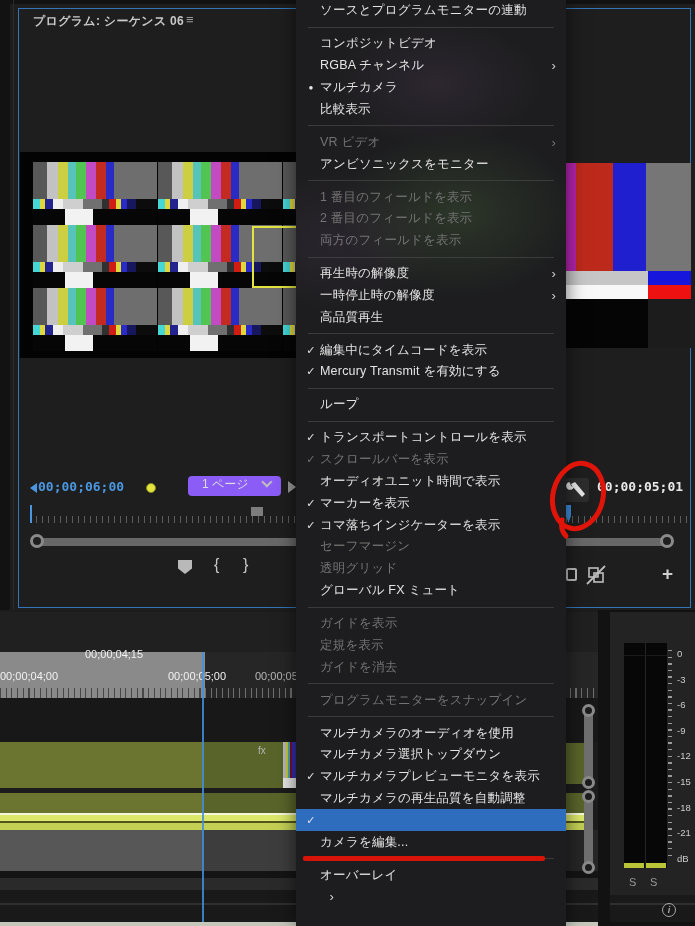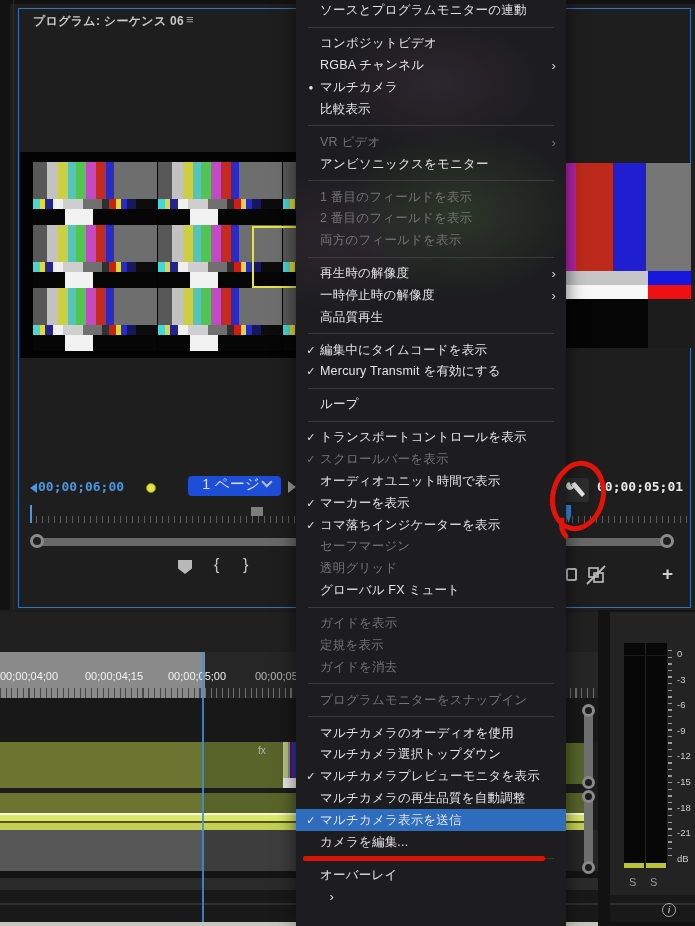--- a/index.html
+++ b/index.html
@@ -27,21 +27,21 @@
   
   .pgm-bars { left:566px; top:163px; width:125px; height:108px; background:linear-gradient(90deg,#b424ae 0 8%,#bd2a1c 8% 38%,#1f1fd0 38% 64%,#767676 64% 100%); }
   .pgm-band1 { left:566px; top:271px; width:125px; height:14px; background:linear-gradient(90deg,#c6c6c6 0 66%,#1616dd 66% 100%); }
   .pgm-band2 { left:566px; top:285px; width:125px; height:14px; background:linear-gradient(90deg,#f8f8f8 0 66%,#ee1111 66% 100%); }
   .pgm-black { left:566px; top:299px; width:125px; height:49px; background:linear-gradient(90deg,#050505 0 66%,#1c1c1c 66% 100%); }
 
   
   .tc-blue { left:38px; top:479px; font-size:13px; font-weight:bold; color:#4a96e0; }
   .tc-blue-icon { left:30px; top:483px; width:0; height:0; border-top:5px solid transparent; border-bottom:5px solid transparent; border-right:7px solid #4a96e0; }
   .marker-dot { left:146px; top:483px; width:10px; height:10px; border-radius:50%; background:#e4e43c; border:1px solid #8a8a20; }
-  .page-dd { left:188px; top:476px; width:93px; height:20px; background:#1d4ed8; border-radius:4px; color:#dcdcdc; font-size:15px; display:flex; align-items:center; padding:0 8px 4px 14px; }
+  .page-dd { left:188px; top:476px; width:93px; height:20px; background:#8b5cf6; border-radius:4px; color:#dcdcdc; font-size:12px; display:flex; align-items:center; padding:0 8px 4px 14px; }
   .page-dd .chev { margin-left:auto; width:8px; height:8px; border-left:2px solid #bdbdbd; border-bottom:2px solid #bdbdbd; transform:rotate(-45deg) translateY(-3px); }
   .next-arrow { left:288px; top:481px; width:0; height:0; border-top:6px solid transparent; border-bottom:6px solid transparent; border-left:8px solid #9a9a9a; }
   .wrench-btn { left:563px; top:478px; width:26px; height:24px; background:#2d2d2d; border-radius:3px; z-index:4; }
   .tc-white { left:597px; top:479px; font-size:13px; font-weight:bold; color:#e8e8e8; z-index:4; }
   .pm-ruler { top:505px; height:18px; background:repeating-linear-gradient(90deg,#5c5c5c 0 1px,transparent 1px 6px); background-position:0 100%; background-size:100% 7px; background-repeat:no-repeat; }
   .pm-ruler.r1 { left:30px; width:266px; }
   .pm-ruler.r2 { left:566px; width:122px; }
   .pm-ruler-start { left:30px; top:505px; width:2px; height:18px; background:#4a96e0; }
   .pm-ruler-block { left:251px; top:507px; width:12px; height:9px; background:#7d7d7d; }
   .pm-playhead { left:566px; top:505px; width:5px; height:18px; background:#3f8fe0; clip-path:polygon(0 0,100% 0,100% 60%,50% 100%,0 60%); }
@@ -218,21 +218,21 @@
     </svg>
   </div>
   <div class="abs tc-white mono">00;00;05;01</div>
 
   <div class="abs tl-bg"></div>
   <div class="abs tl-row-dark1"></div>
   <div class="abs tl-ruler-light"></div>
   <div class="abs tl-ruler-dark"></div>
   <div id="tl-labels">
       <div class="abs tl-label" style="left: 0px; top: 670px;">00;00;04;00</div>
-      <div class="abs tl-label" style="left: 85px; top: 670px;">00;00;04;15</div>
+      <div class="abs tl-label" style="left: 85px; top: 648px;">00;00;04;15</div>
       <div class="abs tl-label" style="left: 168px; top: 670px;">00;00;05;00</div>
       <div class="abs tl-label dim" style="left: 255px; top: 670px;">00;00;05;15</div>
     </div>
   <div class="abs tl-ticks-l"></div>
   <div class="abs tl-ticks-d"></div>
   <div class="abs tl-empty"></div>
 
   <div class="clip ol-light" style="left:0;top:742px;width:202px;height:46px;"></div>
   <div class="clip ol-dark" style="left:202px;top:742px;width:81px;height:46px;"></div>
   <div class="abs fx-badge">fx</div>
@@ -470,21 +470,20 @@
         <span class="mi-label">マルチカメラプレビューモニタを表示</span>
         <span class="mi-arrow"></span>
       </div>
       <div class="menu-item">
         <span class="mi-mark"></span>
         <span class="mi-label">マルチカメラの再生品質を自動調整</span>
         <span class="mi-arrow"></span>
       </div>
       <div class="menu-item highlighted">
         <span class="mi-mark">✓</span>
-        <span class="mi-label">マルチカメラ表示を送信</span>
         <span class="mi-arrow"></span>
       </div>
       <div class="menu-item">
         <span class="mi-mark"></span>
         <span class="mi-label">カメラを編集...</span>
         <span class="mi-arrow"></span>
       </div>
       <div class="menu-sep">
         <div class="menu-sep-line"></div>
       </div>

